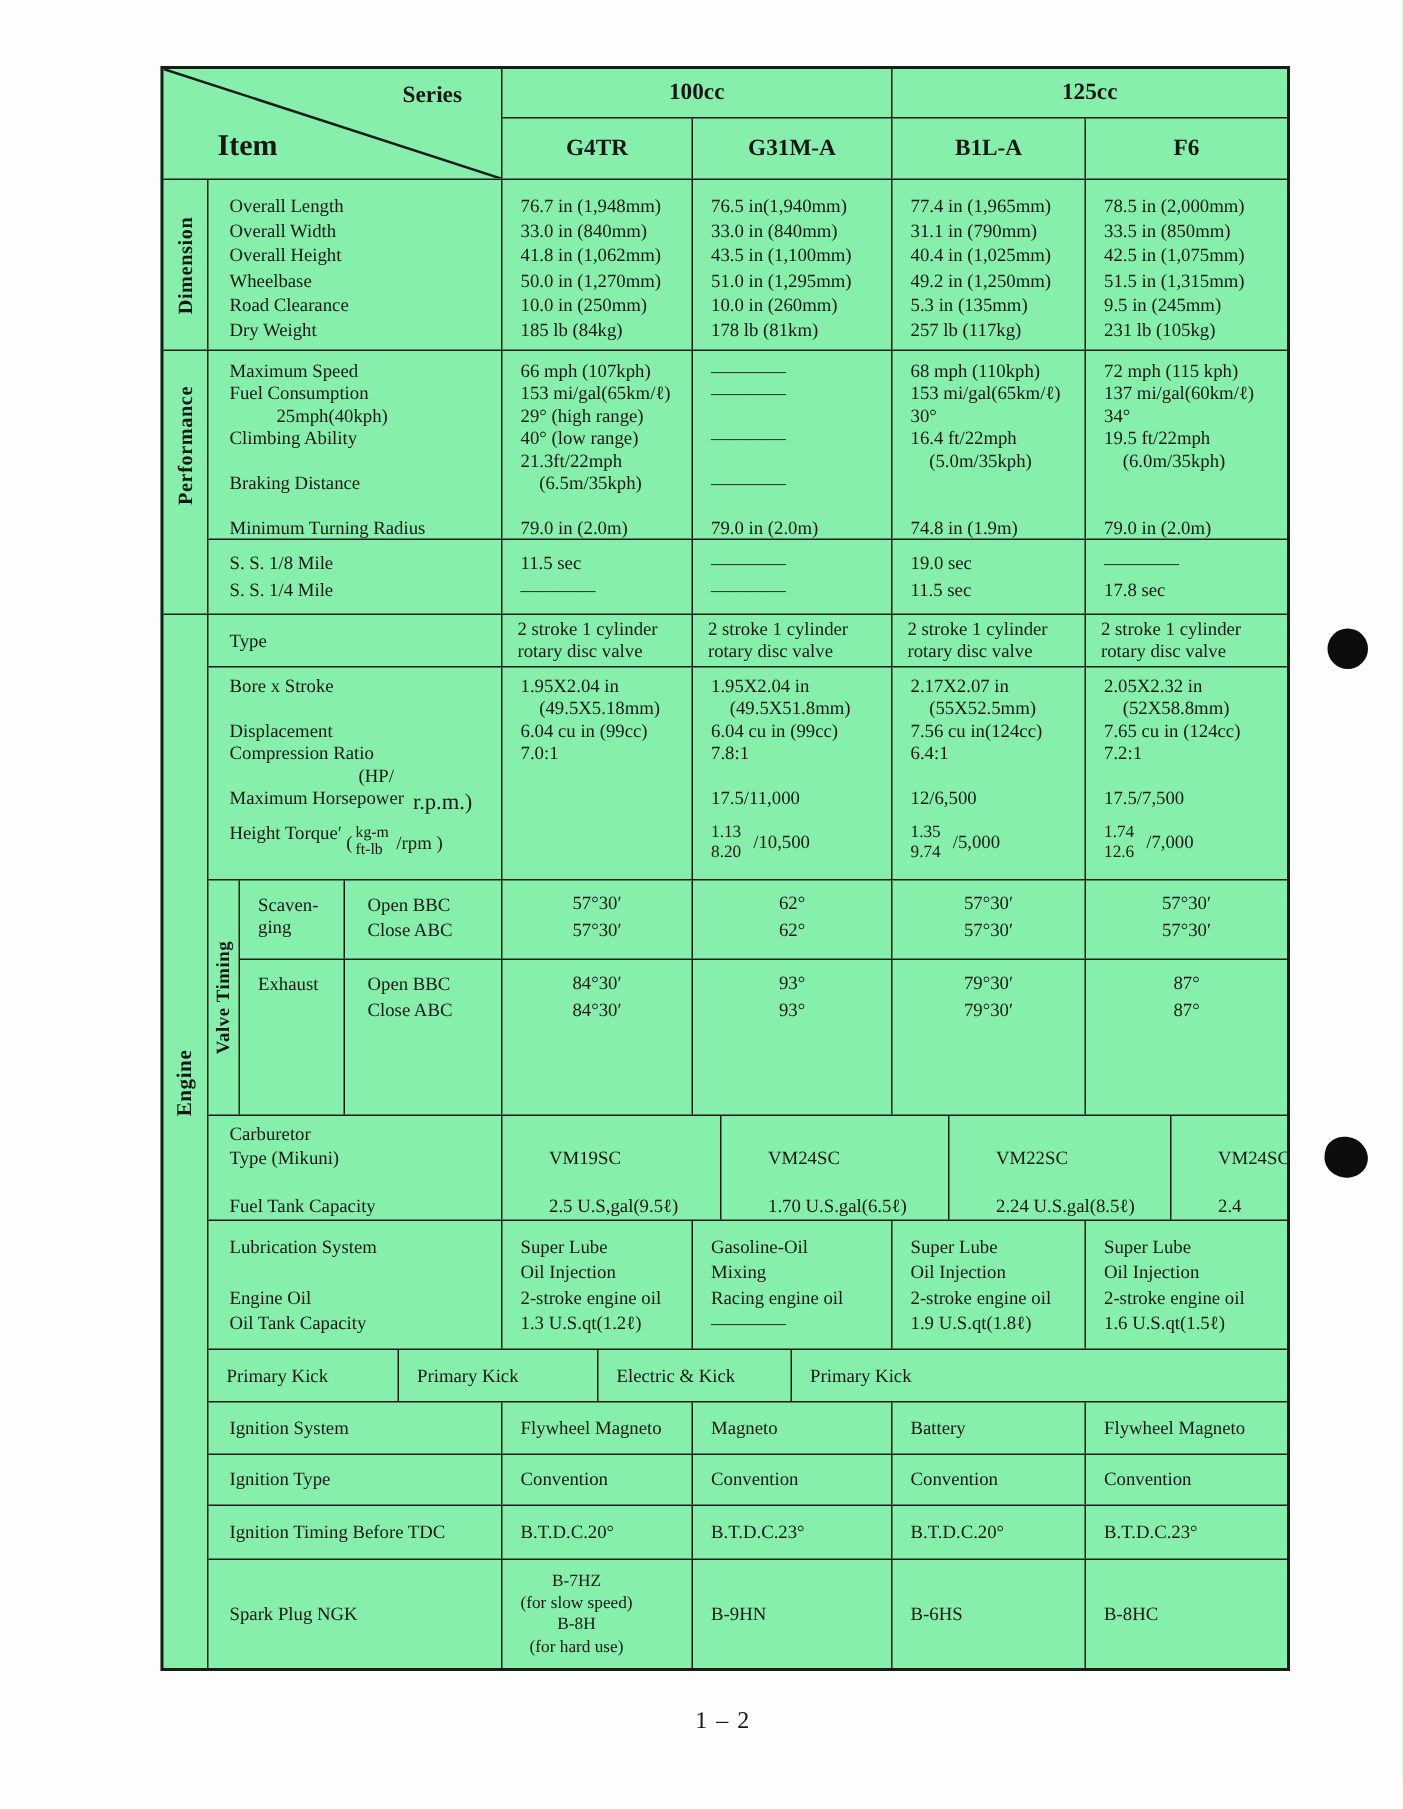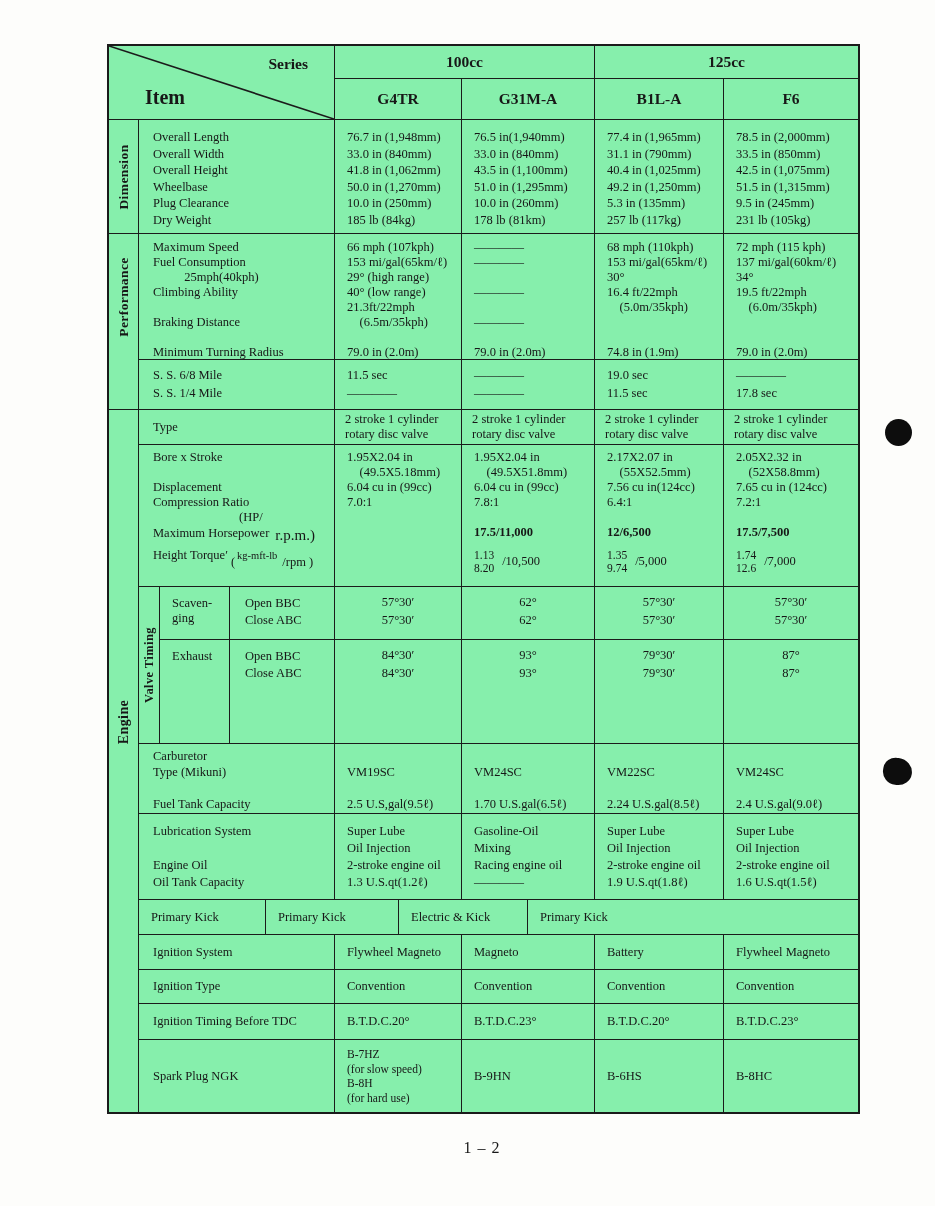--- a/index.html
+++ b/index.html
@@ -65,47 +65,47 @@
   .typerow{height:35px;}
   .type-item{display:flex;align-items:center;padding-left:14px;}
   .type-val{padding:2px 4px 0 10px;line-height:15px;}
   .borerow{height:142px;}
   .bore-item{padding:5px 0 0 14px;}
   .bl{height:15px;line-height:15px;}
   .bl.ind{padding-left:86px;}
   .sub{font-size:15px;position:relative;top:3px;margin-left:6px;}
   .torq{margin-top:8px;height:30px;display:flex;align-items:flex-start;line-height:15px;}
   .torq .paren{margin-left:3px;position:relative;top:7px;}
-  .stack{display:inline-flex;flex-direction:row;font-size:10.5px;line-height:11px;margin-left:2px;position:relative;top:2px;}
+  .stack{display:inline-flex;flex-direction:column;font-size:10.5px;line-height:11px;margin-left:2px;position:relative;top:2px;}
   .torq .suffix{margin-left:5px;position:relative;top:7px;}
   .bore-val{padding:5px 0 0 12px;}
   .bore-val .pre{line-height:15px;}
-  .hpl{margin-top:15px;height:15px;line-height:15px;font-weight:bold;}
+  .hpl{margin-top:15px;height:15px;line-height:15px;}
   .frl{margin-top:9px;display:flex;align-items:center;}
   .frstack{display:inline-flex;flex-direction:column;font-size:11.5px;line-height:12.5px;}
   .frrpm{margin-left:8px;}
   .valveblock{height:157px;}
   .vrow{display:flex;box-sizing:border-box;flex:none;}
   .vrow1{height:52px;}
   .vrow2{height:53px;}
   .vrow3{flex:1;}
   .vname{padding:9px 0 0 12px;line-height:15px;}
   .voc{padding:8px 0 0 15px;line-height:17px;}
   .vval{text-align:center;padding-top:7px;line-height:17.5px;}
-  .carbrow{height:70px;}
+  .carbrow{height:70px;gap:19px;}
   .carb-txt{padding:4px 4px 0 14px;line-height:16px;}
   .carb-val{padding:4px 4px 0 12px;line-height:16px;}
   .luberow{height:86px;}
   .lube-txt{padding:9px 4px 0 14px;line-height:17px;}
   .lube-val{padding:9px 4px 0 12px;line-height:17px;}
   .singlerow{height:35px;}
   .sr34{height:34px;}
   .sr36{height:36px;}
   .sr-item{display:flex;align-items:center;padding-left:14px;}
-  .sr-val{display:flex;align-items:center;padding-left:12px;}
+  .sr-val{display:flex;align-items:center;padding-left:12px;text-align:center;}
   .sparkrow{}
   .spark-g4tr{font-size:11.5px;line-height:14.5px;}
   
   .dot{position:absolute;background:#0d0d0d;}
   .dot1{left:885px;top:419px;width:27px;height:27px;border-radius:50%;}
   .dot2{left:883px;top:758px;width:29px;height:27px;border-radius:46% 54% 50% 50%;transform:rotate(8deg);}
   .pageno{position:absolute;left:452px;top:1139px;width:60px;text-align:center;font-size:16px;letter-spacing:1px;}
 </style>
 </head>
 <body>
@@ -136,21 +136,21 @@
     </div>
 
     <div class="band dimband">
       <div class="cell wL">
         <span class="vlabel">Dimension</span>
       </div>
       <div class="cell wI pre dim-txt">Overall Length
 Overall Width
 Overall Height
 Wheelbase
-Plug Clearance
+Road Clearance
 Dry Weight</div>
       <div class="cell w1 pre dim-val">76.7 in (1,948mm)
 33.0 in (840mm)
 41.8 in (1,062mm)
 50.0 in (1,270mm)
 10.0 in (250mm)
 185 lb (84kg)</div>
       <div class="cell w2 pre dim-val">76.5 in(1,940mm)
 33.0 in (840mm)
 43.5 in (1,100mm)
@@ -212,21 +212,21 @@
           <div class="cell w4 pre perf-val">72 mph (115 kph)
 137 mi/gal(60km/ℓ)
 34°
 19.5 ft/22mph
     (6.0m/35kph)
 
 
 79.0 in (2.0m)</div>
         </div>
         <div class="row ss-row">
-          <div class="cell wI pre ss-txt">S. S. 6/8 Mile
+          <div class="cell wI pre ss-txt">S. S. 1/8 Mile
 S. S. 1/4 Mile</div>
           <div class="cell w1 pre ss-val">11.5 sec
 ————</div>
           <div class="cell w2 pre ss-val">————
 ————</div>
           <div class="cell w3 pre ss-val">19.0 sec
 11.5 sec</div>
           <div class="cell w4 pre ss-val">————
 17.8 sec</div>
         </div>

